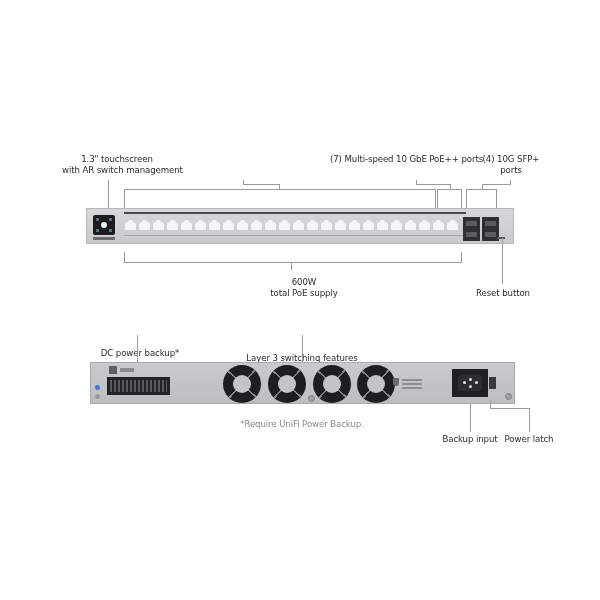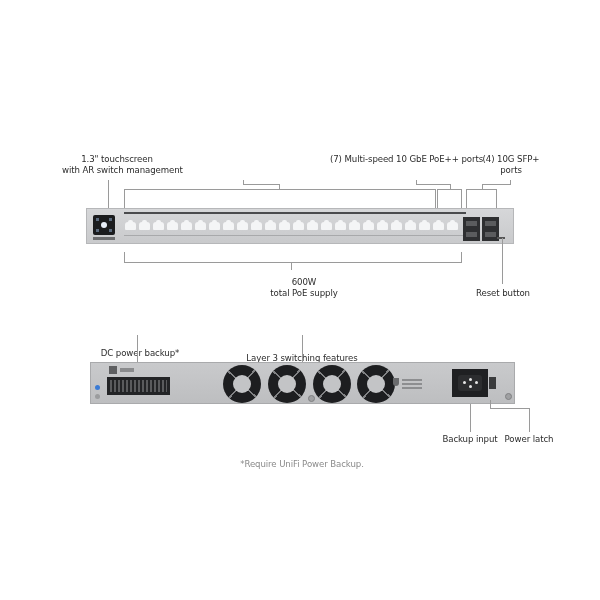--- a/index.html
+++ b/index.html
@@ -164,19 +164,19 @@
   <div class="iec">
     <i style="left:11px; top:12px;"></i>
       <i style="left:17px; top:9px;"></i>
       <i style="left:23px; top:12px;"></i>
       <i style="left:17px; top:16px;"></i>
   </div>
   <div class="latch"></div>
   <div class="screw" style="left:414px; top:30px;"></div>
 </div>
 
-<div class="lbl" style="left:238px; top:419px; width:128px; color:#8a8a8a;margin-top:40px;">*Require UniFi Power Backup.</div>
+<div class="lbl" style="left:238px; top:419px; width:128px; color:#8a8a8a;">*Require UniFi Power Backup.</div>
 <div class="ln" style="left:470px; top:404px; width:1px; height:28px;"></div>
 <div class="ln" style="left:490px; top:400px; width:1px; height:8px;"></div>
 <div class="ln" style="left:490px; top:408px; width:40px; height:1px;"></div>
 <div class="ln" style="left:529px; top:408px; width:1px; height:24px;"></div>
 <div class="lbl" style="left:440px; top:434px; width:60px;">Backup input</div>
 <div class="lbl" style="left:499px; top:434px; width:60px;">Power latch</div>
 
 </body></html>

